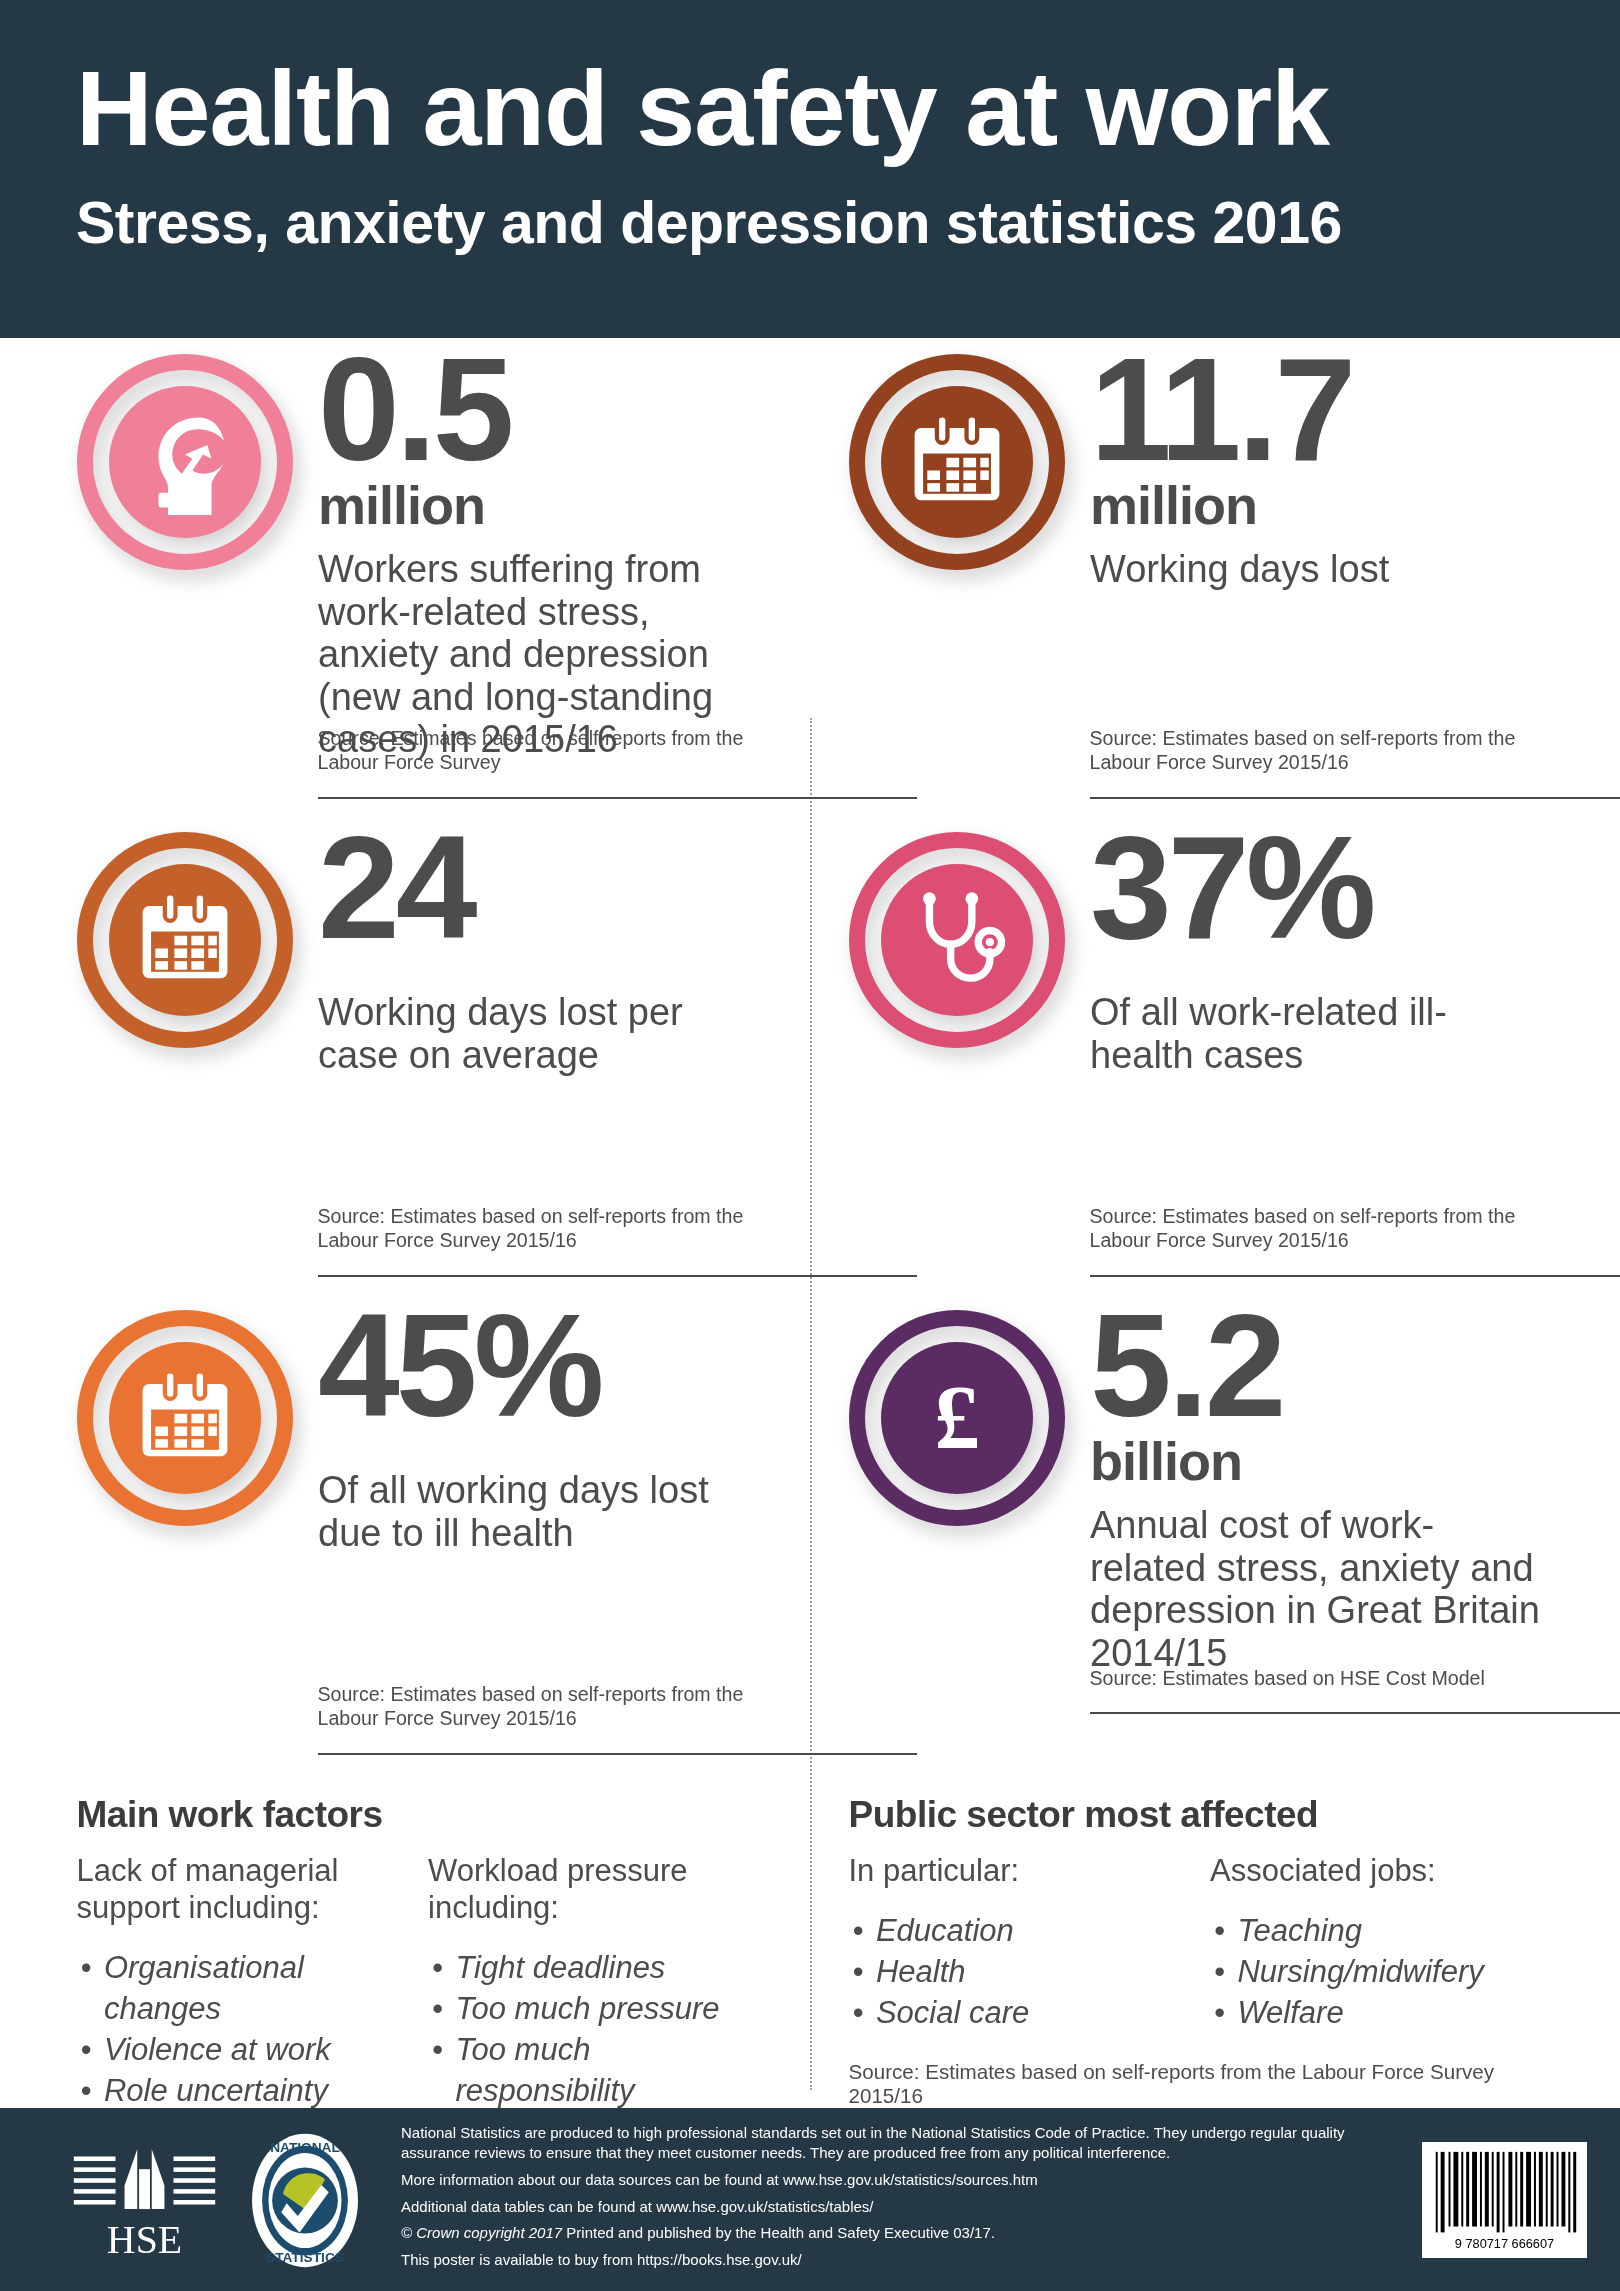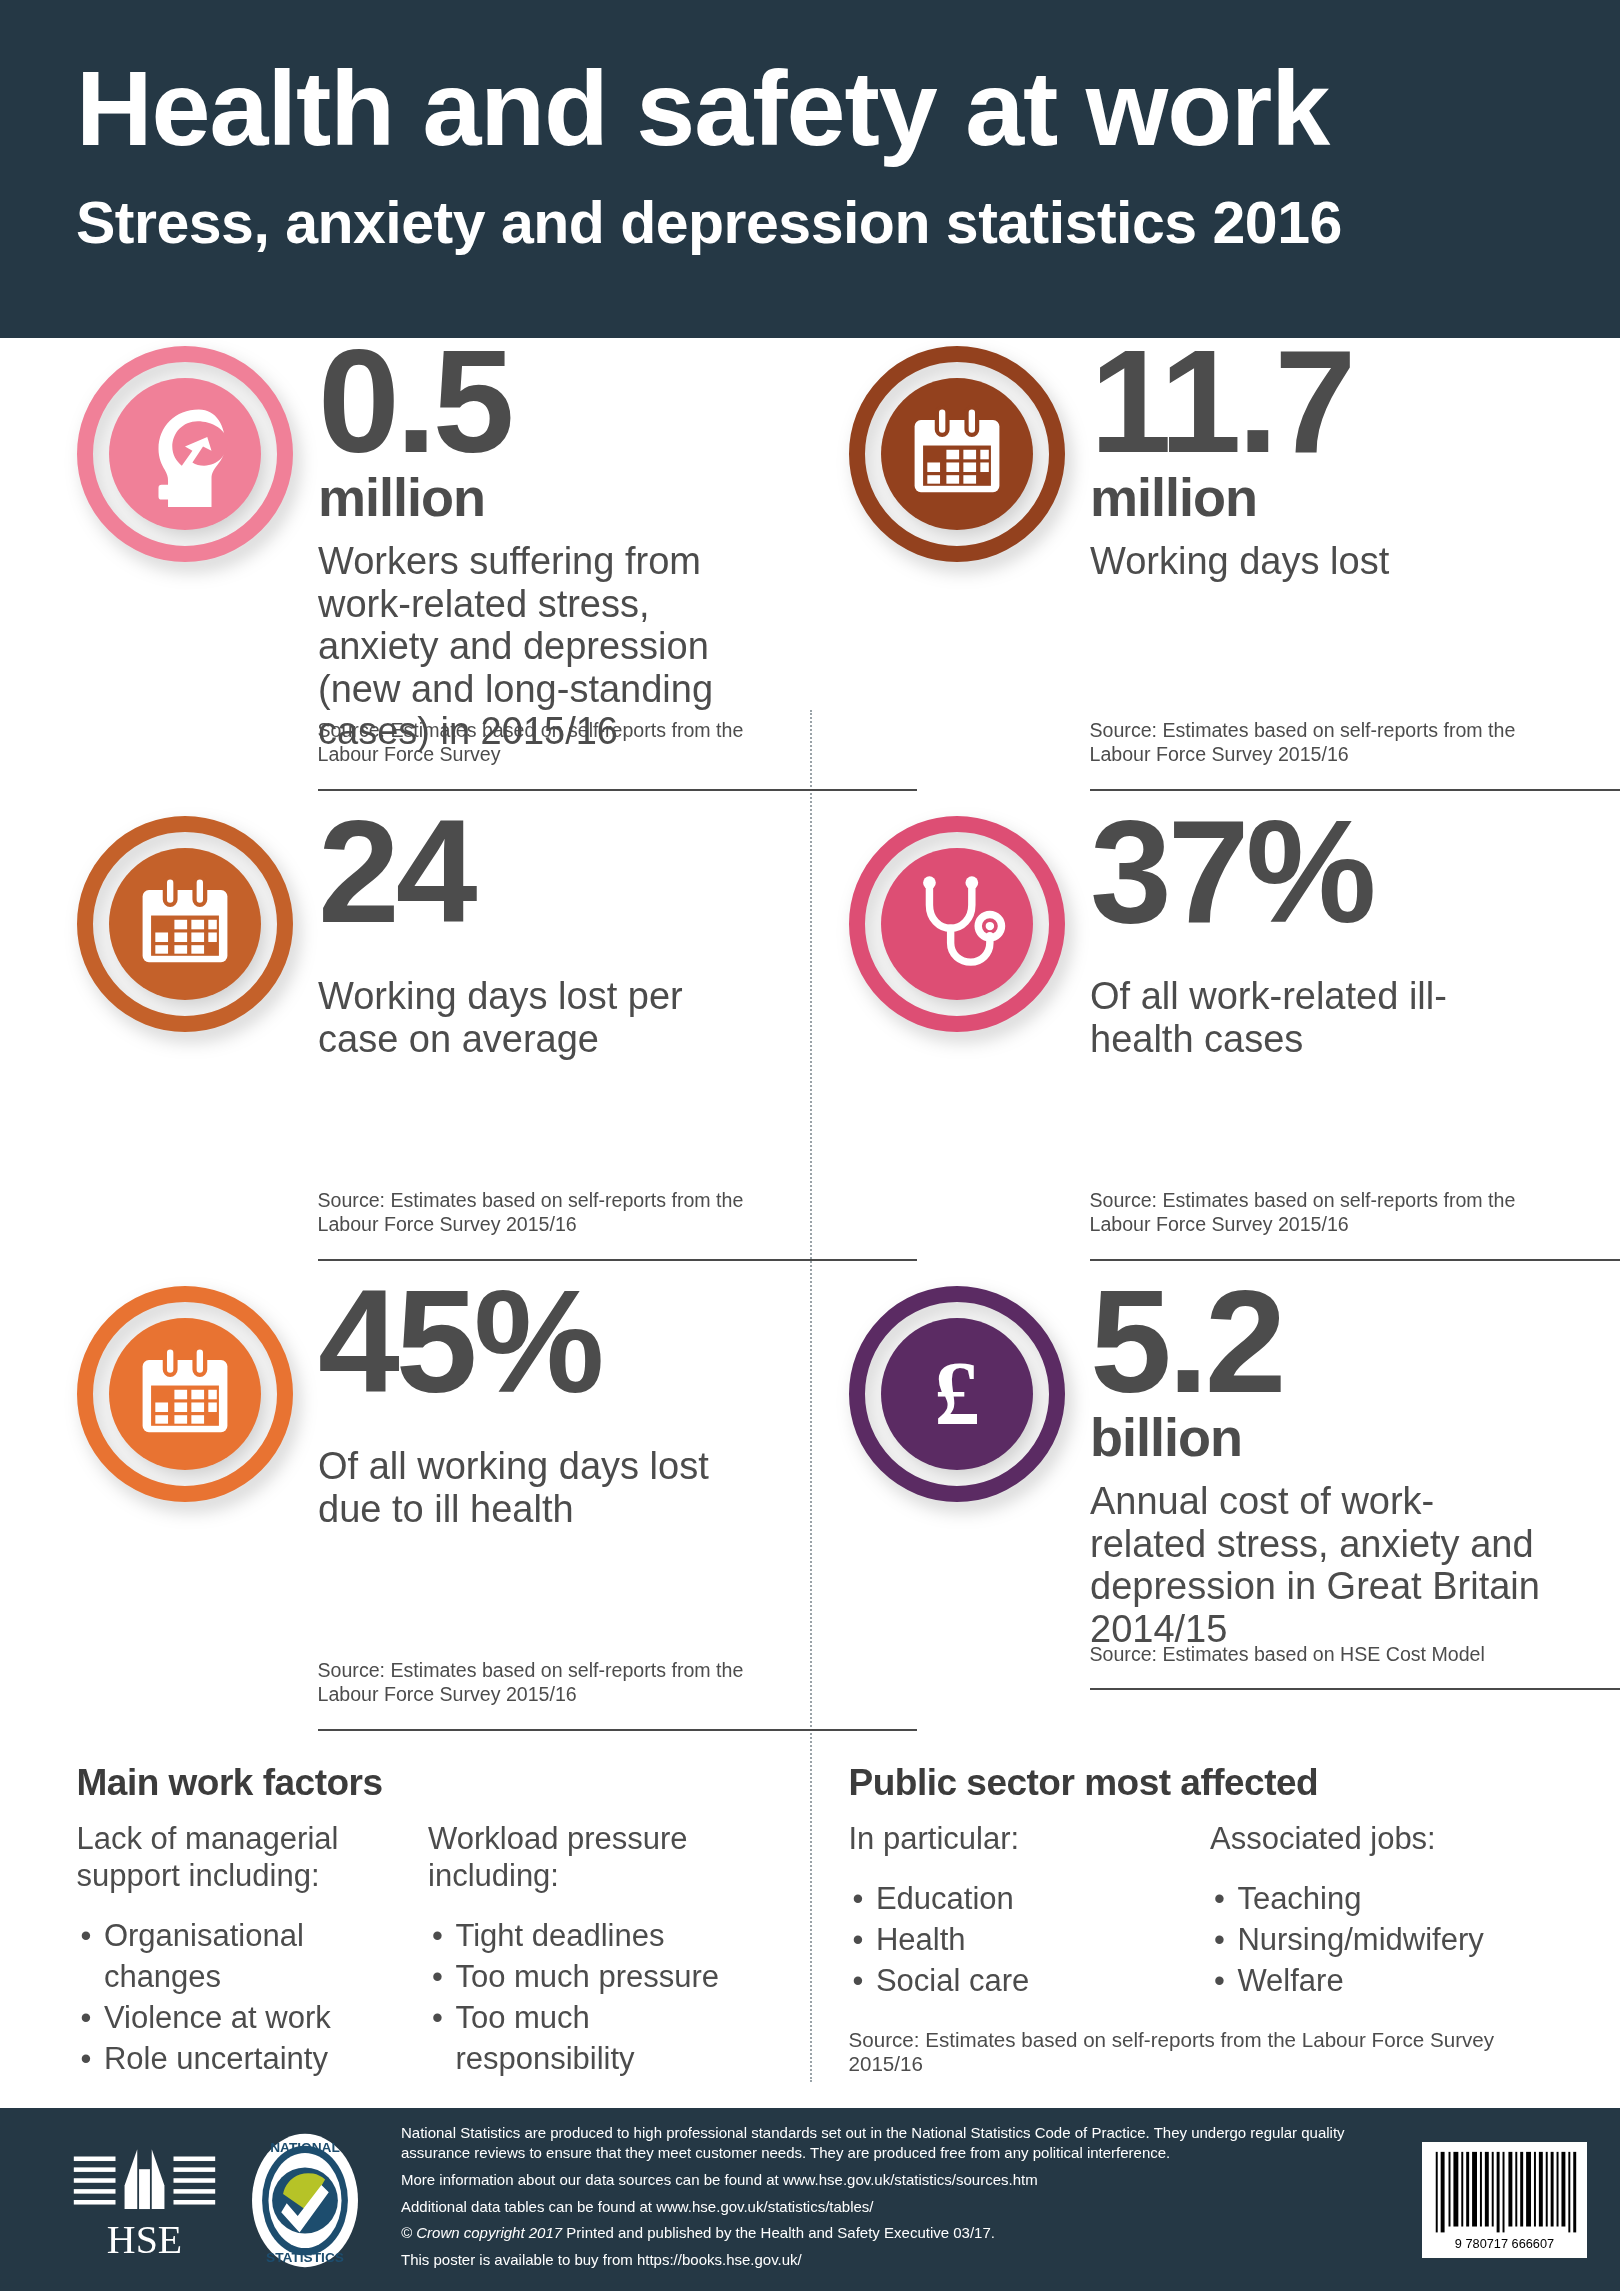--- a/index.html
+++ b/index.html
@@ -43,21 +43,21 @@
   }
   .vdiv{
     position:absolute;
     left:810px; top:372px;
     width:0; height:1372px;
     border-left:2.9px dotted #9aa3a8;
   }
   .row{
     display:flex;
     width:1467px;
-    margin:0 auto;
+    margin:8px auto;
   }
   .cell{
     width:733px;
     box-sizing:border-box;
     position:relative;
   }
   .cell.left{padding-right:59px;}
   .cell.right{padding-left:39px;}
 
   .cell-inner{
@@ -175,20 +175,21 @@
   .col ul{
     list-style:none;
     margin:0;padding:0;
   }
   .col li{
     font-size:31px;
     line-height:1.32;
     color:#4c4c4c;
     padding-left:27.4px;
     position:relative;
+    font-style:italic;
   }
   .col li:before{
     content:"•";
     position:absolute;left:3.9px;top:0;
   }
   .panel-src{
     font-size:20.6px;
     color:#4c4c4c;
     margin-top:25.5px;
   }

